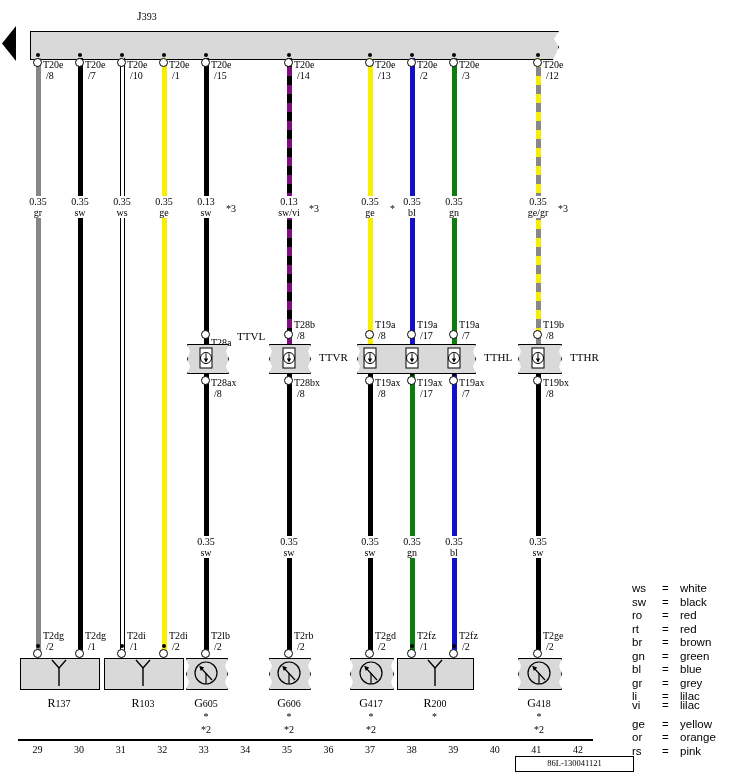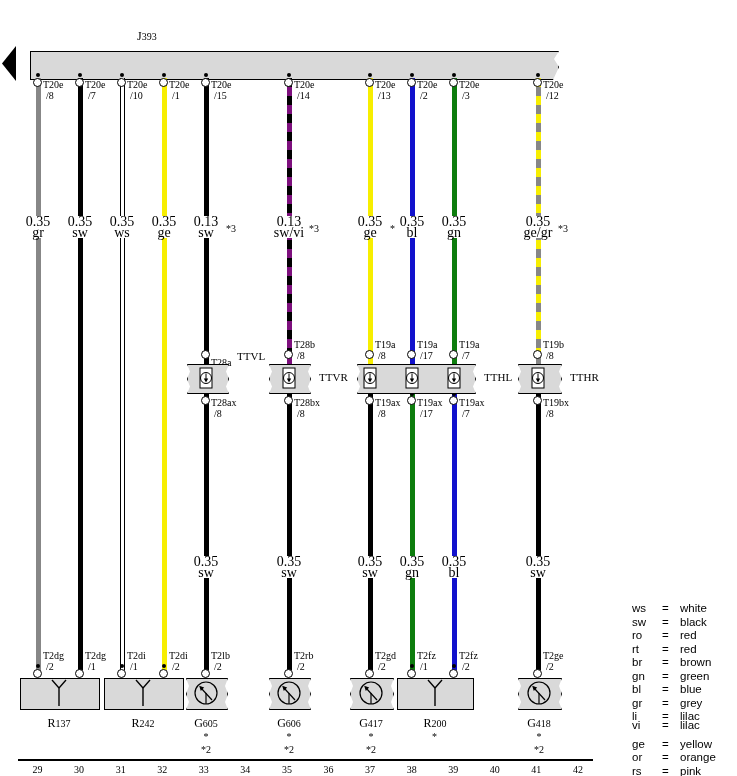--- a/index.html
+++ b/index.html
@@ -1,27 +1,27 @@
 <!DOCTYPE html>
 <html><head>
 <meta charset="utf-8">
 <style>
   html,body{margin:0;padding:0;background:#fff;}
   #stage{position:relative;width:737px;height:776px;background:#fff;overflow:hidden;
          font-family:"Liberation Serif",serif;color:#000;}
-  .abs{position:absolute;margin-top:20px;}
+  .abs{position:absolute;}
   .busbar{background:#d9d9d9;border:1.5px solid #000;
           clip-path:polygon(0 0,100% 0,calc(100% - 5px) 28%,100% 55%,calc(100% - 6px) 100%,0 100%);}
   .arrow-left{background:#000;clip-path:polygon(100% 0,0 50%,100% 100%);}
   .wire{width:5px;margin-left:-2.5px;}
   .wire-ws{box-sizing:border-box;background:#fff;border-left:1.2px solid #000;border-right:1.2px solid #000;}
   .pin-circle{width:7px;height:7px;border:1.2px solid #000;border-radius:50%;background:#fff;margin-left:-4.7px;}
   .pin-dot{width:4px;height:4px;background:#000;border-radius:50%;margin-left:-2px;}
   .lbl{font-size:10px;line-height:10.5px;white-space:nowrap;}
-  .gauge{font-size:14px;line-height:11px;text-align:center;background:#fff;width:34px;margin-left:-17px;}
+  .gauge{font-size:10px;line-height:11px;text-align:center;background:#fff;width:34px;margin-left:-17px;}
   .note{font-size:10px;}
   .midbox,.sensorbox{background:#d9d9d9;border:1px solid #000;
     clip-path:polygon(0 0,100% 0,calc(100% - 3px) 25%,100% 50%,calc(100% - 3px) 75%,100% 100%,0 100%,3px 75%,0 50%,3px 25%);}
   .plainbox{background:#d9d9d9;border:1px solid #000;}
   .midlabel{font-size:11px;}
   .complabel{font-size:12px;text-align:center;}
   .complabel .sm, .bus-title .sm{font-size:10px;}
   .compnote{font-size:10px;text-align:center;line-height:12px;}
   .track{font-size:10px;text-align:center;width:22px;margin-left:-11px;}
   .sepline{background:#000;}
@@ -364,21 +364,21 @@
   <line x1="14" y1="9" x2="7" y2="1" stroke="#000" stroke-width="1.4"></line>
   <line x1="14" y1="9" x2="21" y2="1" stroke="#000" stroke-width="1.4"></line>
         </svg></div>
       <div class="complabel" style="position: absolute; left: 29px; top: 696px; width: 60px;"><span>R</span><span class="sm">137</span></div>
       <div class="plainbox" style="position: absolute; left: 104px; top: 658px; width: 78px; height: 30px;"></div>
       <div style="position: absolute; left: 129px; top: 659px; width: 28px; height: 28px;"><svg width="28" height="28" viewBox="0 0 28 28">
   <line x1="14" y1="9" x2="14" y2="27" stroke="#000" stroke-width="1.4"></line>
   <line x1="14" y1="9" x2="7" y2="1" stroke="#000" stroke-width="1.4"></line>
   <line x1="14" y1="9" x2="21" y2="1" stroke="#000" stroke-width="1.4"></line>
         </svg></div>
-      <div class="complabel" style="position: absolute; left: 113px; top: 696px; width: 60px;"><span>R</span><span class="sm">242</span></div>
+      <div class="complabel" style="position: absolute; left: 113px; top: 696px; width: 60px;"><span>R</span><span class="sm">103</span></div>
       <div class="sensorbox" style="position: absolute; left: 186px; top: 658px; width: 40px; height: 30px;"></div>
       <div style="position: absolute; left: 192px; top: 659px; width: 28px; height: 28px;"><svg width="28" height="28" viewBox="0 0 28 28">
   <circle cx="14" cy="14" r="11" fill="none" stroke="#000" stroke-width="1.2"></circle>
   <line x1="20" y1="21" x2="9" y2="9" stroke="#000" stroke-width="1.2"></line>
   <path d="M7.2 6.8 L12.2 8.6 L8.8 12 Z" fill="#000"></path>
   <line x1="14" y1="14" x2="14" y2="25" stroke="#000" stroke-width="1.2"></line>
         </svg></div>
       <div class="complabel" style="position: absolute; left: 176px; top: 696px; width: 60px;"><span>G</span><span class="sm">605</span></div>
       <div class="compnote" style="position: absolute; left: 191px; top: 711px; width: 30px;">*</div>
       <div class="compnote" style="position: absolute; left: 191px; top: 724px; width: 30px;">*2</div>

